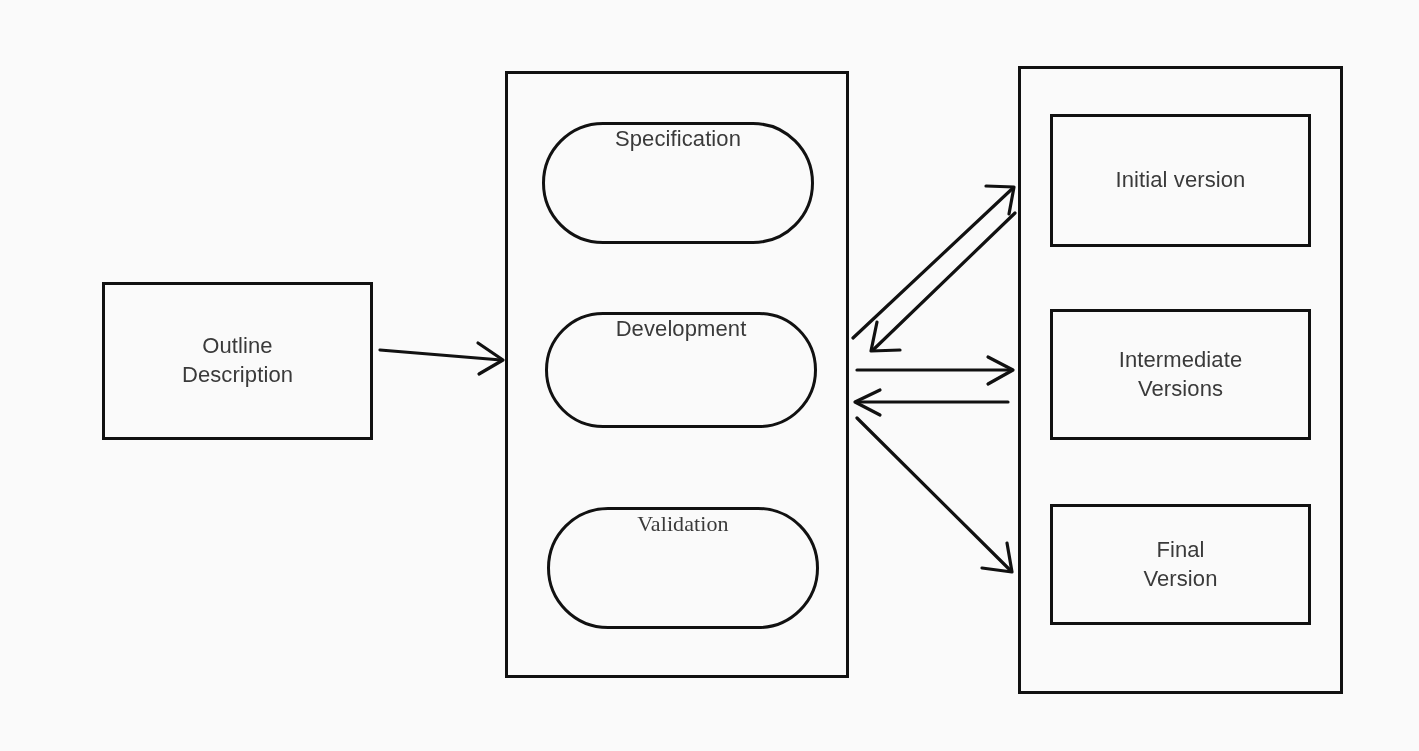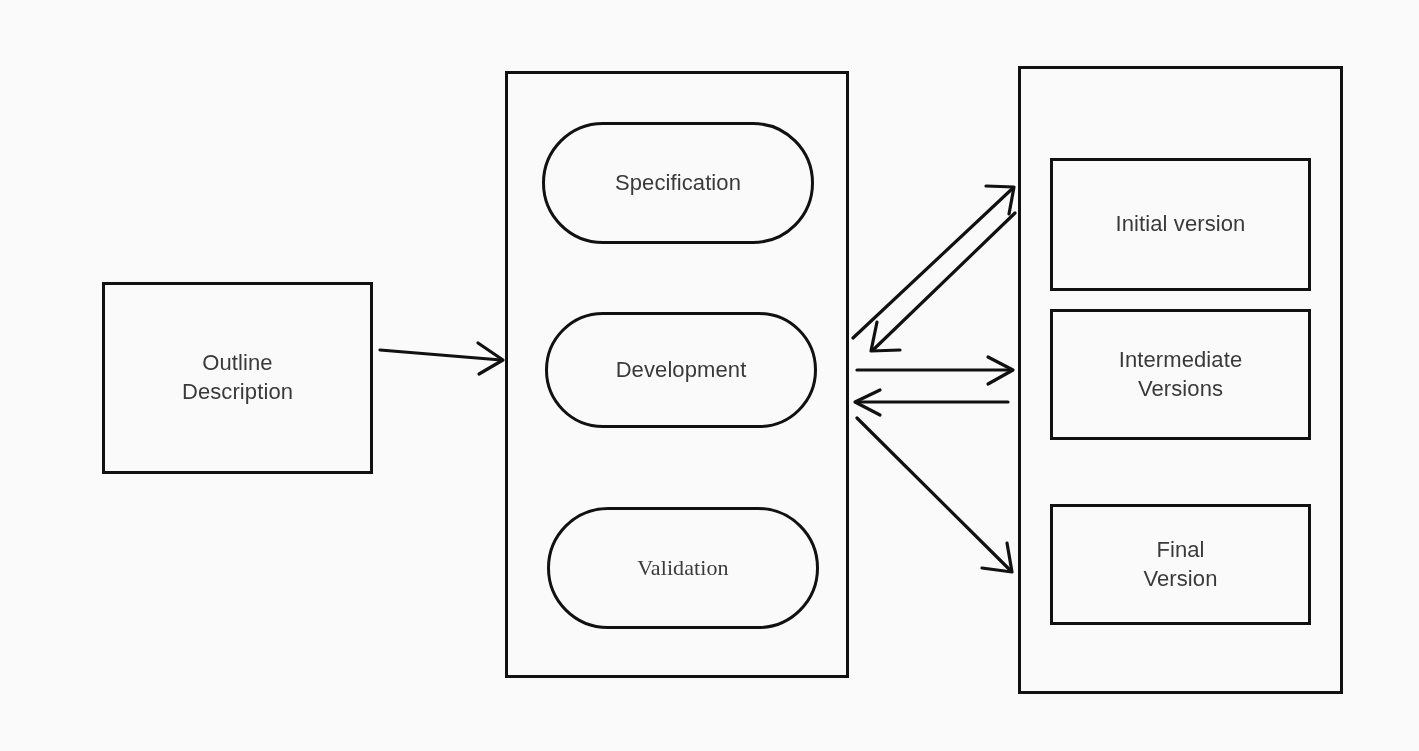--- a/index.html
+++ b/index.html
@@ -35,21 +35,20 @@
     justify-content: center;
   }
   
   .pill-node {
     position: absolute;
     box-sizing: border-box;
     border: 3.5px solid #111111;
     border-radius: 999px;
     background: #fafafa;
     display: flex;
-    align-items: center;
     justify-content: center;
   }
   
   .group-frame {
     position: absolute;
     box-sizing: border-box;
     border: 3px solid #111111;
     background: #fafafa;
   }
   
@@ -78,42 +77,42 @@
     stroke-width: 3.2;
     stroke-linecap: round;
     stroke-linejoin: round;
   }
 </style>
 </head>
 <body>
 
 <div id="canvas">
 
-  <div class="rect-node" style="left:102px; top:282px; width:271px; height:192px;">
+  <div class="rect-node" style="left:102px; top:282px; width:271px; height:158px;">
     <div class="node-text">Outline
 Description</div>
   </div>
 
   <div class="group-frame" style="left:505px; top:71px; width:344px; height:607px;"></div>
 
   <div class="pill-node" style="left:542px; top:122px; width:272px; height:122px;">
     <div class="node-text">Specification</div>
   </div>
 
   <div class="pill-node" style="left:545px; top:312px; width:272px; height:116px;">
     <div class="node-text">Development</div>
   </div>
 
   <div class="pill-node" style="left:547px; top:507px; width:272px; height:122px;font-family:Liberation Serif, serif;">
     <div class="node-text">Validation</div>
   </div>
 
   <div class="group-frame" style="left:1018px; top:66px; width:325px; height:628px;"></div>
 
-  <div class="inner-box" style="left:1050px; top:114px; width:261px; height:133px;margin-top:44px;">
+  <div class="inner-box" style="left:1050px; top:114px; width:261px; height:133px;">
     <div class="node-text">Initial version</div>
   </div>
 
   <div class="inner-box" style="left:1050px; top:309px; width:261px; height:131px;">
     <div class="node-text">Intermediate
 Versions</div>
   </div>
 
   <div class="inner-box" style="left:1050px; top:504px; width:261px; height:121px;">
     <div class="node-text">Final

